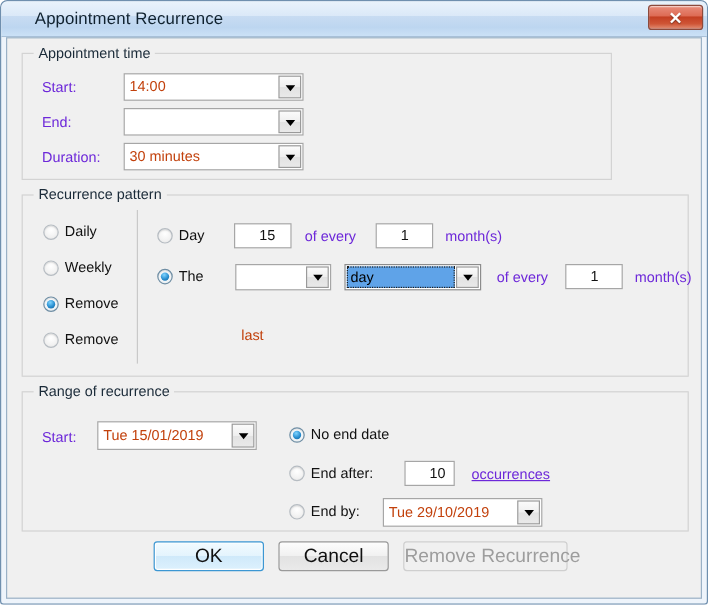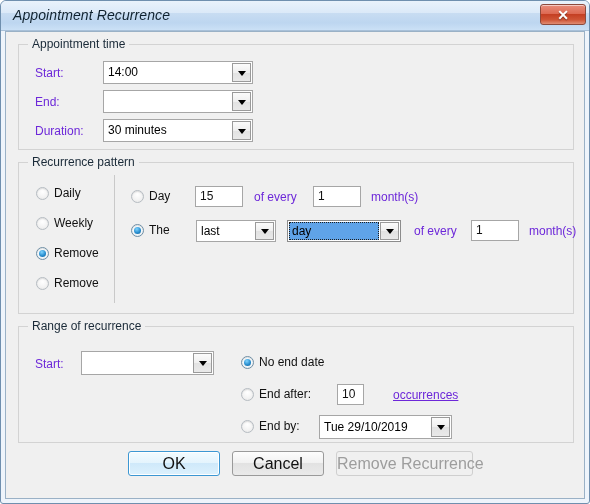--- a/index.html
+++ b/index.html
@@ -40,27 +40,26 @@
     width: 590px;
     height: 30px;
     box-sizing: border-box;
     background: linear-gradient(to bottom,
                 #e9f2fb 0%, #dbe9f8 42%, #c8dcf2 43%, #bdd6f0 75%, #cbe1f6 100%);
     border-radius: 5px 5px 0 0;
     border-bottom: 1px solid #a8c0d8;
   }
   #title-text {
     position: absolute;
-    left: 12px;
+    left: 28px;
     top: 6px;
     font-size: 14px;
     color: #10222f;
     letter-spacing: .1px;
     white-space: nowrap;
-    font-style: italic;
   }
   #close-button {
     position: absolute;
     right: 5px;
     top: 3px;
     width: 46px;
     height: 21px;
     box-sizing: border-box;
     border: 1px solid #8c4a3c;
     border-radius: 3px;
@@ -108,40 +107,40 @@
   }
 
   
   .textbox {
     position: absolute;
     box-sizing: border-box;
     background: #ffffff;
     border: 1px solid #a6a6a6;
     font-size: 12px;
     color: #111;
-    padding: 0 4px;
+    padding: 0 20px;
     line-height: 18px;
     white-space: nowrap;
     overflow: hidden;
   }
 
   
   .combo {
     position: absolute;
     box-sizing: border-box;
     background: #ffffff;
     border: 1px solid #a6a6a6;
   }
   .combo .combo-text {
     position: absolute;
     left: 4px;
     top: 0;
     right: 10px;
     font-size: 12px;
-    color: #000000;
+    color: #c2410c;
     line-height: 20px;
     white-space: nowrap;
     overflow: hidden;
   }
   .combo .combo-btn {
     position: absolute;
     right: 1px;
     top: 1px;
     bottom: 1px;
     width: 19px;
@@ -255,21 +254,21 @@
 
   <div id="titlebar">
     <div id="title-text">Appointment Recurrence</div>
     <div id="close-button">
       <div class="x">✕</div>
     </div>
   </div>
 
   <div id="frame-inner">
 
-    <div class="groupbox" style="left:12px; top:12px; width:556px; height:106px;">
+    <div class="groupbox" style="left:12px; top:12px; width:492px; height:106px;">
       <div class="gb-title">Appointment time</div>
 
       <div class="lbl" style="left:16px; top:21px;">Start:</div>
       <div class="combo" style="left:84px; top:16px; width:150px; height:23px;">
         <div class="combo-text">14:00</div>
         <div class="combo-btn">
             <span class="arrow"></span>
           </div>
       </div>
 
@@ -318,41 +317,42 @@
       <div class="textbox" style="left:176px; top:23px; width:48px; height:21px;">15</div>
       <div class="lbl" style="left:235px; top:27px;">of every</div>
       <div class="textbox" style="left:294px; top:23px; width:48px; height:21px;">1</div>
       <div class="lbl" style="left:352px; top:27px;">month(s)</div>
 
       <div class="radio checked" style="left:112px; top:60px;">
         <span class="knob"></span>
         <span class="rlabel">The</span>
       </div>
       <div class="combo" style="left:177px; top:57px; width:80px; height:22px;">
-        <div class="combo-text" style="line-height:20px;">last</div>
+        <div class="combo-text" style="line-height:20px;margin-top:48px;">last</div>
         <div class="combo-btn">
             <span class="arrow"></span>
           </div>
       </div>
       <div class="combo focused" style="left:268px; top:57px; width:114px; height:22px;">
         <div class="combo-text">day</div>
         <div class="combo-btn">
             <span class="arrow"></span>
           </div>
       </div>
       <div class="lbl" style="left:395px; top:61px;">of every</div>
       <div class="textbox" style="left:452px; top:57px; width:48px; height:21px;">1</div>
       <div class="lbl" style="left:510px; top:61px;">month(s)</div>
     </div>
 
     <div class="groupbox" style="left:12px; top:294px; width:556px; height:117px;">
       <div class="gb-title">Range of recurrence</div>
 
       <div class="lbl" style="left:16px; top:30px;">Start:</div>
       <div class="combo" style="left:62px; top:24px; width:133px; height:24px;">
+        <div class="combo-text" style="line-height:22px;">Tue 15/01/2019</div>
         <div class="combo-btn">
             <span class="arrow"></span>
           </div>
       </div>
 
       <div class="radio checked" style="left:222px; top:28px;">
         <span class="knob"></span>
         <span class="rlabel">No end date</span>
       </div>
 

